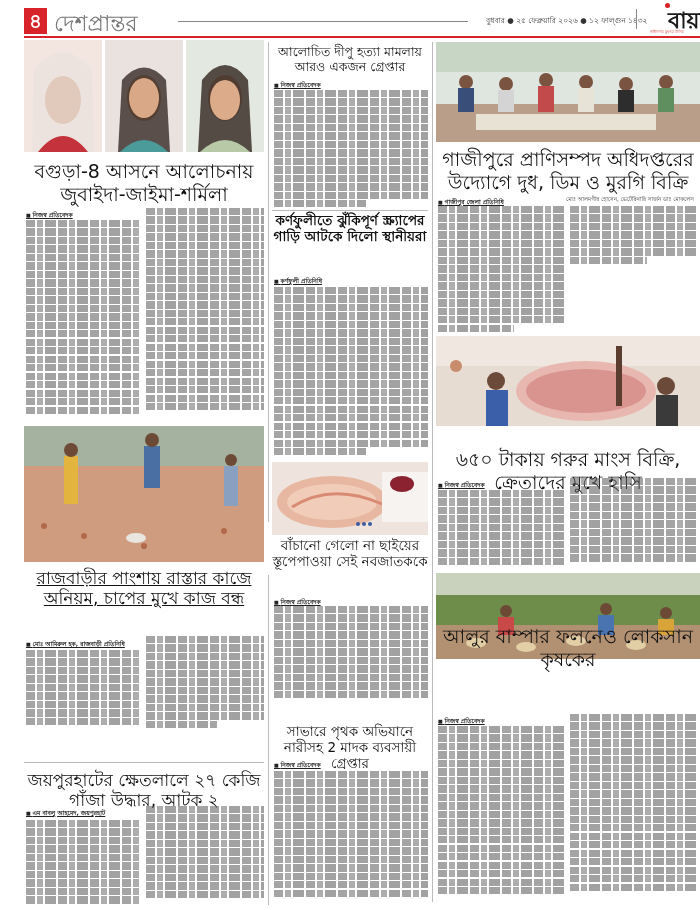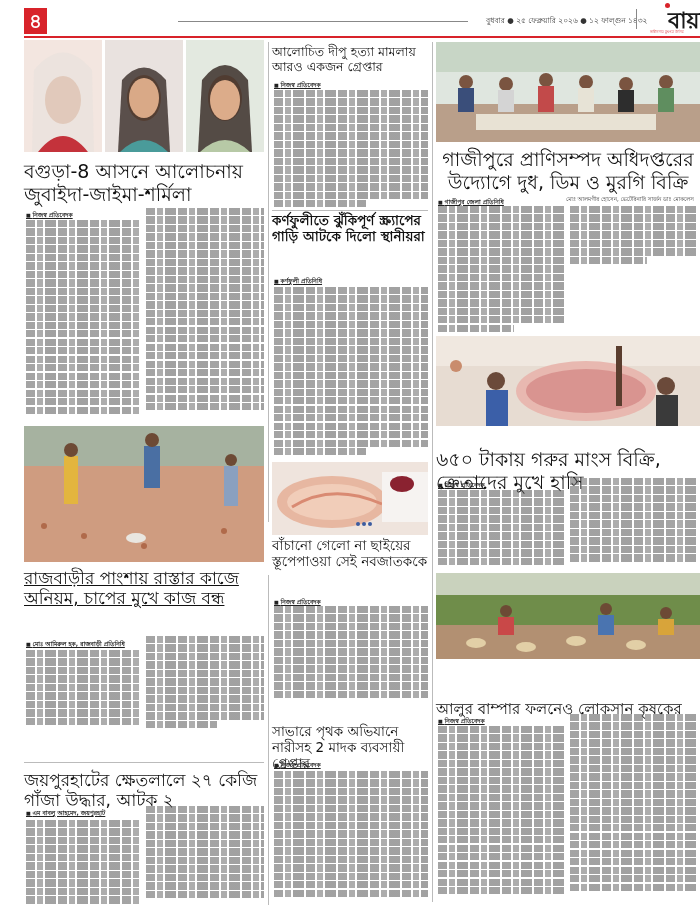--- a/index.html
+++ b/index.html
@@ -14,34 +14,35 @@
   .mast-sep { position: absolute; left: 636px; top: 9px; width: 1px; height: 20px; background: #888; }
   .logo { position: absolute; left: 644px; top: 3px; font-size: 22px; font-weight: bold; color: #1a1a1a; margin-left: 24px; }
   .logo-dot { position: absolute; left: 665px; top: 3px; width: 5px; height: 5px; border-radius: 50%; background: #d8232a; }
   .logo-tag { position: absolute; left: 650px; top: 30px; font-size: 3.5px; color: #d8232a; }
   .red-rule { position: absolute; left: 24px; top: 36px; width: 676px; height: 2px; background: #d8232a; }
 
   .col-rule { position: absolute; width: 1px; background: #bbb; }
   .h-rule { position: absolute; height: 1px; background: #bbb; }
 
   .photo { position: absolute; overflow: hidden; }
-  .headline { position: absolute; text-align: left; color: #111; line-height: 1.2; }
+  .headline { position: absolute; text-align: center; color: #111; line-height: 1.2; }
   .byline { position: absolute; font-size: 6px; color: #222; font-weight: bold; text-decoration: underline; }
   .byline::before { content: "■ "; font-size: 5px; }
   .caption { position: absolute; font-size: 5.5px; color: #333; }
 
   .textblock { position: absolute; overflow: hidden; }
   .textblock .ln { height: 7.2px; margin-bottom: 1.3px; background: repeating-linear-gradient(90deg, #5a5a5a 0 9px, transparent 9px 11px, #6a6a6a 11px 17px, transparent 17px 19px, #555 19px 30px, transparent 30px 32px); opacity: 0.55; }
   .textblock .ln.short { width: 60%; }
 </style>
 </head>
 <body>
 
 <div class="masthead">
   <div class="page-num">৪</div>
+  <div class="section-name">দেশপ্রান্তর</div>
   <div class="mast-line"></div>
   <div class="dateline">বুধবার ● ২৫ ফেব্রুয়ারি ২০২৬ ● ১২ ফাল্গুন ১৪৩২</div>
   <div class="mast-sep"></div>
   <div class="logo">বায়ান্ন</div>
   <div class="logo-dot"></div>
   <div class="logo-tag">স্বাধীনতার মুখপত্র দৈনিক</div>
   <div class="red-rule"></div>
 </div>
 
 <div class="col-rule" style="left:268px;top:42px;height:480px;"></div>
@@ -411,21 +412,21 @@
       <ellipse cx="140" cy="68" rx="10" ry="5" fill="#e2cfa6"></ellipse>
         <ellipse cx="200" cy="72" rx="10" ry="5" fill="#e2cfa6"></ellipse>
       <circle cx="70" cy="38" r="6" fill="#6d4a35"></circle>
         <rect x="62" y="44" width="16" height="18" fill="#c94848"></rect>
       <circle cx="170" cy="36" r="6" fill="#6d4a35"></circle>
         <rect x="162" y="42" width="16" height="20" fill="#4a74b0"></rect>
       <circle cx="230" cy="40" r="6" fill="#6d4a35"></circle>
         <rect x="222" y="46" width="16" height="16" fill="#d8a43a"></rect>
     </svg>
   </div>
-  <div class="headline" style="left:436px;top:700px;width:264px;font-size:15px;">আলুর বাম্পার ফলনেও লোকসান কৃষকের</div>
+  <div class="headline" style="left:436px;top:625px;width:264px;font-size:19px;">আলুর বাম্পার ফলনেও লোকসান কৃষকের</div>
   <div class="byline" style="left:438px;top:716px;">নিজস্ব প্রতিবেদক</div>
   <div class="textblock" style="left:438px;top:726px;width:126px;height:180px;">
     <div class="ln"></div>
       <div class="ln"></div>
       <div class="ln"></div>
       <div class="ln"></div>
       <div class="ln"></div>
       <div class="ln"></div>
       <div class="ln"></div>
       <div class="ln"></div>

